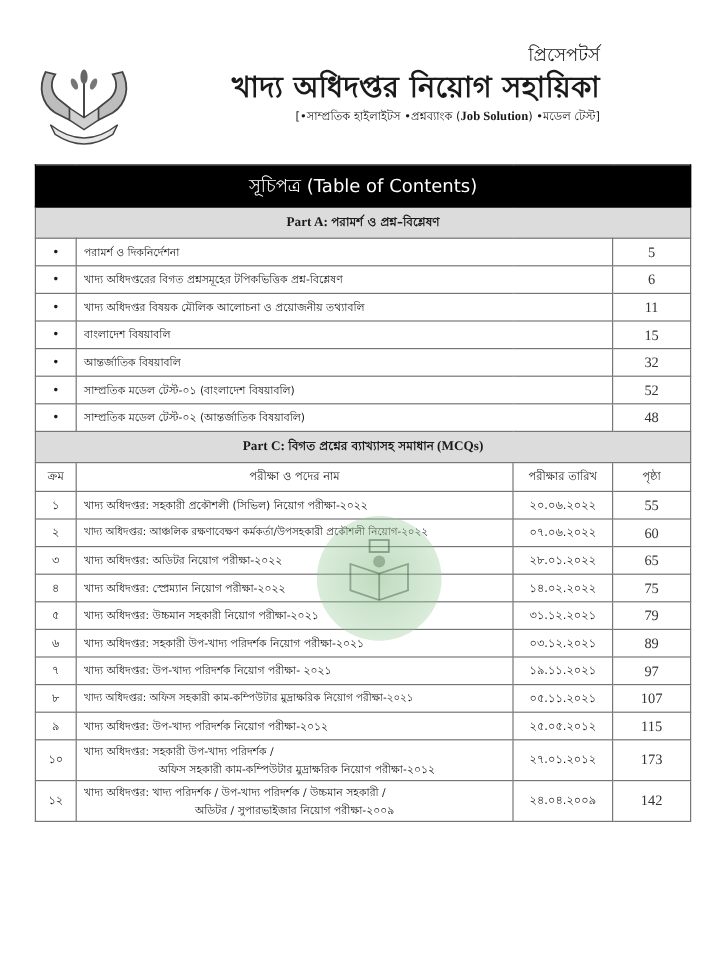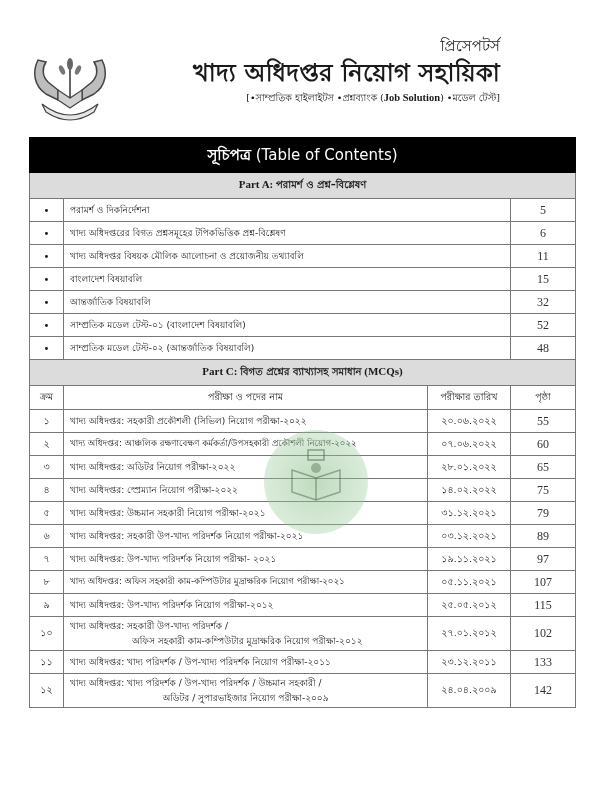--- a/index.html
+++ b/index.html
@@ -10,21 +10,21 @@
   .logo { position: absolute; left: 28px; top: 46px; width: 84px; height: 78px; }
   .header { position: absolute; left: 120px; width: 380px; top: 36px; text-align: right; }
   .publisher { font-family: "DejaVu Sans", sans-serif; font-size: 15px; line-height: 20px; margin-left: 20px; }
   .book-title { font-family: "DejaVu Sans", sans-serif; font-size: 24px; font-weight: bold; line-height: 34px; margin-left: 20px; letter-spacing: 0.3px; }
   .features { font-family: "DejaVu Sans", sans-serif; font-size: 9.5px; line-height: 16px; margin-left: 20px; }
   .features .latin { font-family: "Liberation Serif", serif; font-weight: bold; font-size: 10.5px; }
 
   .toc { position: absolute; left: 29px; top: 137px; width: 546px; border-collapse: collapse; table-layout: fixed; font-family: "DejaVu Sans", sans-serif; font-size: 9px; }
   .toc td, .toc th { border: 1px solid #777; padding: 0 6px; }
   .toc .title-row th { background: #000; color: #fff; height: 34px; font-weight: normal; font-size: 15px; font-family: "DejaVu Sans", sans-serif; border-color: #000; }
-  .toc .title-row .bn { font-weight: bold; font-size: 15px; }
+  .toc .title-row .bn { font-weight: normal; font-size: 15px; }
   .toc .colhead th { background: #fff; height: 23px; font-weight: normal; font-size: 9.5px; text-align: center; }
   .toc .part td { background: #dcdcdc; height: 25px; text-align: center; font-size: 10px; font-weight: bold; }
   .toc .part .latin { font-family: "Liberation Serif", serif; font-size: 11px; }
   .toc .item td { height: 22px; }
   .toc .bullet { text-align: center; font-size: 10px; }
   .toc .page { text-align: center; font-family: "Liberation Serif", serif; font-size: 12px; color: #333; }
   .toc .serial { text-align: center; font-size: 9.5px; }
   .toc .date { text-align: center; font-size: 9.5px; }
   .toc .mcq td { height: 22px; }
   .toc .mcq.tall td { height: 33px; }
@@ -175,27 +175,21 @@
     <tr class="mcq">
         <td class="serial">৯</td>
         <td class="name">খাদ্য অধিদপ্তর: উপ-খাদ্য পরিদর্শক নিয়োগ পরীক্ষা-২০১২</td>
         <td class="date">২৫.০৫.২০১২</td>
         <td class="page">115</td>
       </tr>
     <tr class="mcq tall">
         <td class="serial">১০</td>
         <td class="name"><span>খাদ্য অধিদপ্তর: সহকারী উপ-খাদ্য পরিদর্শক /</span><span class="l2">অফিস সহকারী কাম-কম্পিউটার মুদ্রাক্ষরিক নিয়োগ পরীক্ষা-২০১২</span></td>
         <td class="date">২৭.০১.২০১২</td>
-        <td class="page">102</td>
-      </tr>
-    <tr class="mcq">
-        <td class="serial">১১</td>
-        <td class="name">খাদ্য অধিদপ্তর: খাদ্য পরিদর্শক / উপ-খাদ্য পরিদর্শক নিয়োগ পরীক্ষা-২০১১</td>
-        <td class="date">২৩.১২.২০১১</td>
-        <td class="page">133</td>
+        <td class="page">173</td>
       </tr>
     <tr class="mcq tall">
         <td class="serial">১২</td>
         <td class="name"><span>খাদ্য অধিদপ্তর: খাদ্য পরিদর্শক / উপ-খাদ্য পরিদর্শক / উচ্চমান সহকারী /</span><span class="l2c">অডিটর / সুপারভাইজার নিয়োগ পরীক্ষা-২০০৯</span></td>
         <td class="date">২৪.০৪.২০০৯</td>
         <td class="page">142</td>
       </tr>
   </tbody>
 </table>
 

